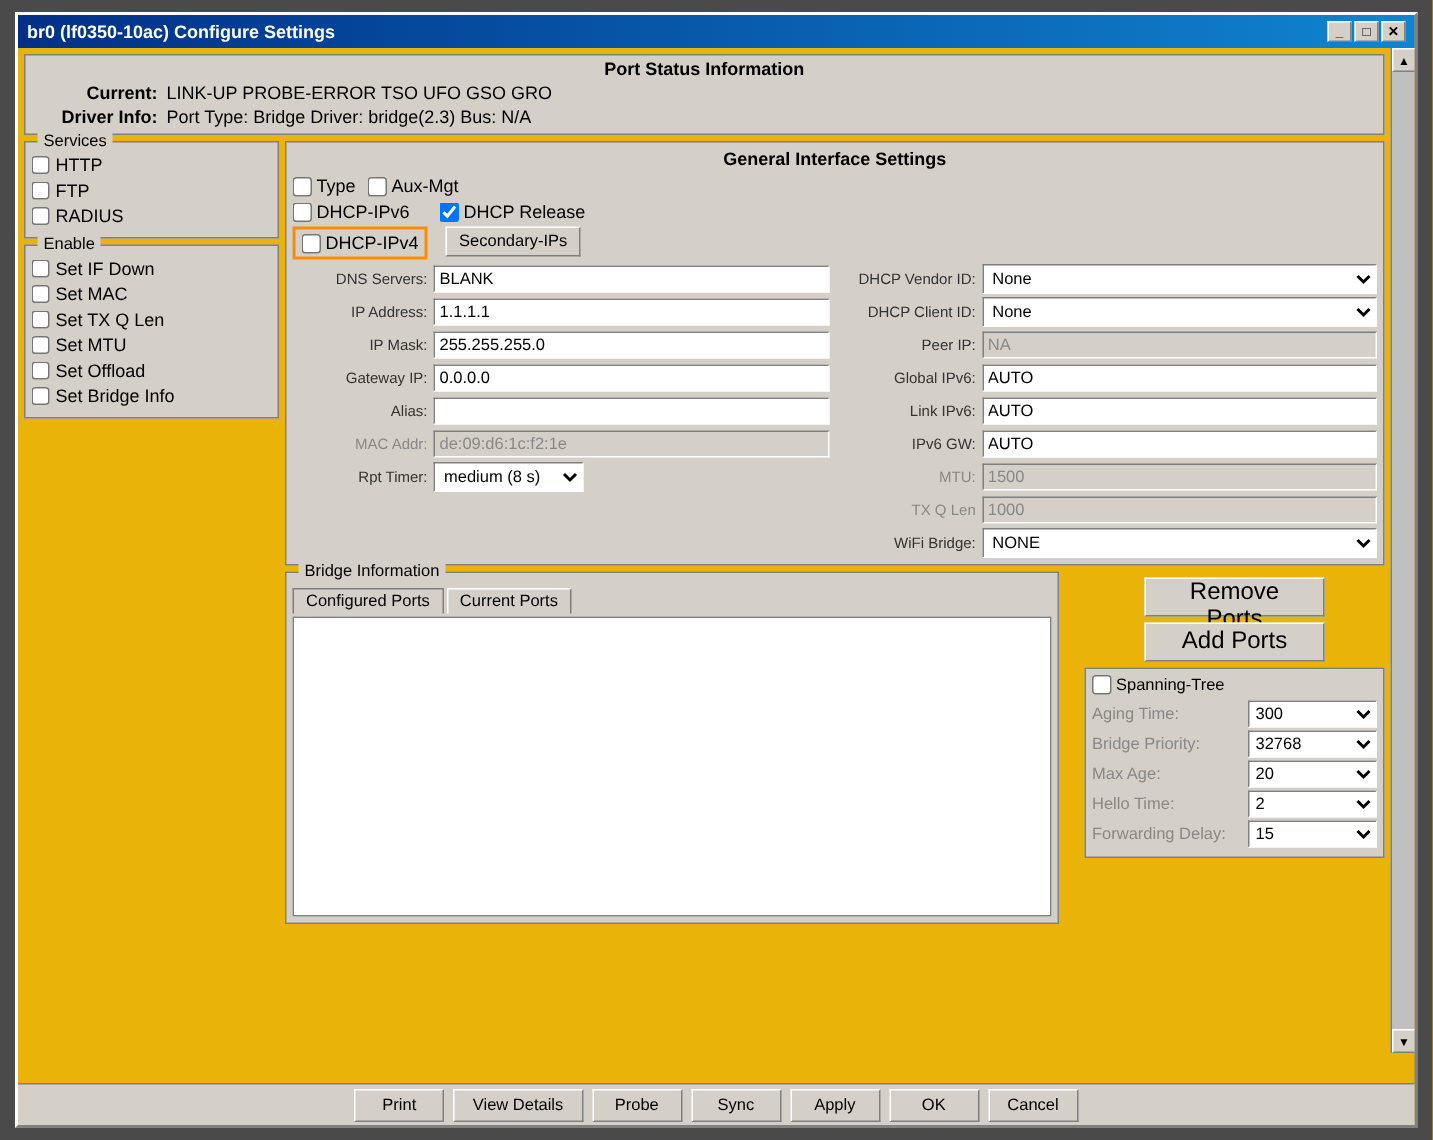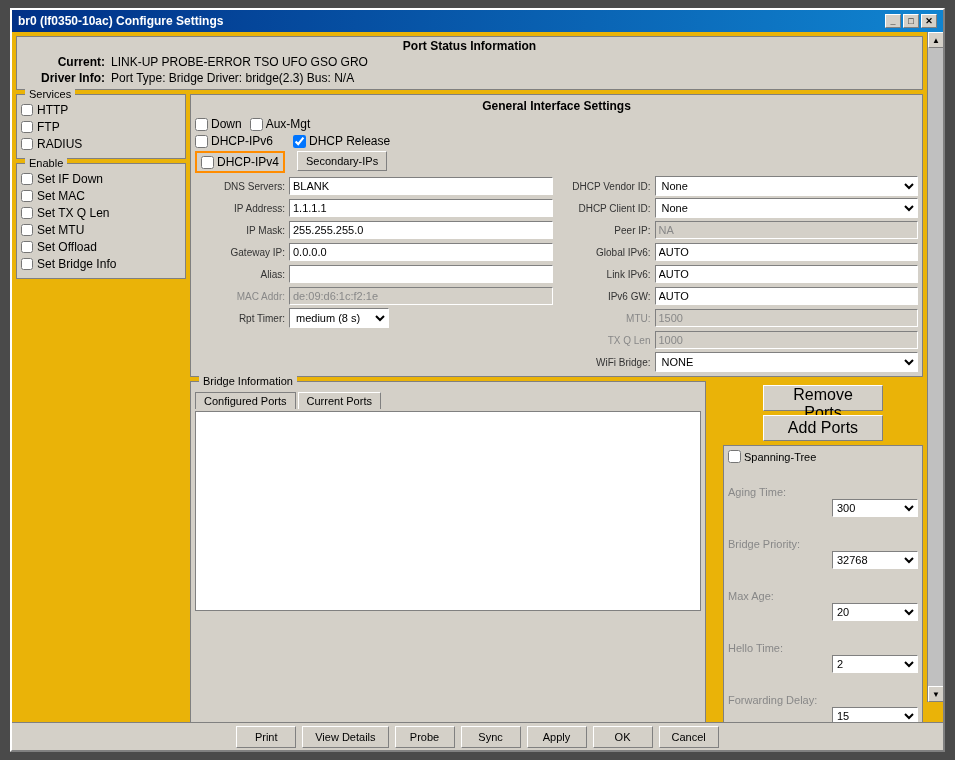--- a/index.html
+++ b/index.html
@@ -325,21 +325,20 @@
     .st-select {
       flex: 1;
       height: 18px;
       background: white;
       border: 1px solid;
       border-top-color: #808080;
       border-left-color: #808080;
       border-right-color: #ffffff;
       border-bottom-color: #ffffff;
       font-size: 11px;
-      margin-top: 32px;
     }
     .bridge-btn {
       height: 26px;
       background: #d4d0c8;
       border: 1px solid;
       border-top-color: #ffffff;
       border-left-color: #ffffff;
       border-right-color: #808080;
       border-bottom-color: #808080;
       cursor: pointer;
@@ -455,21 +454,21 @@
         </div>
 
         <div class="right-panel">
 
           <div class="general-interface-box">
             <div class="gi-header">General Interface Settings</div>
 
             <div class="top-fields-row">
               <div class="checkbox-cell">
                 <input type="checkbox" style="">
-                <label>Down</label>
+                <label>Type</label>
               </div>
               <div class="checkbox-cell">
                 <input type="checkbox" style="">
                 <label>Aux-Mgt</label>
               </div>
             </div>
 
             <div class="top-fields-row">
               <div class="checkbox-cell">
                 <input type="checkbox" style="">

